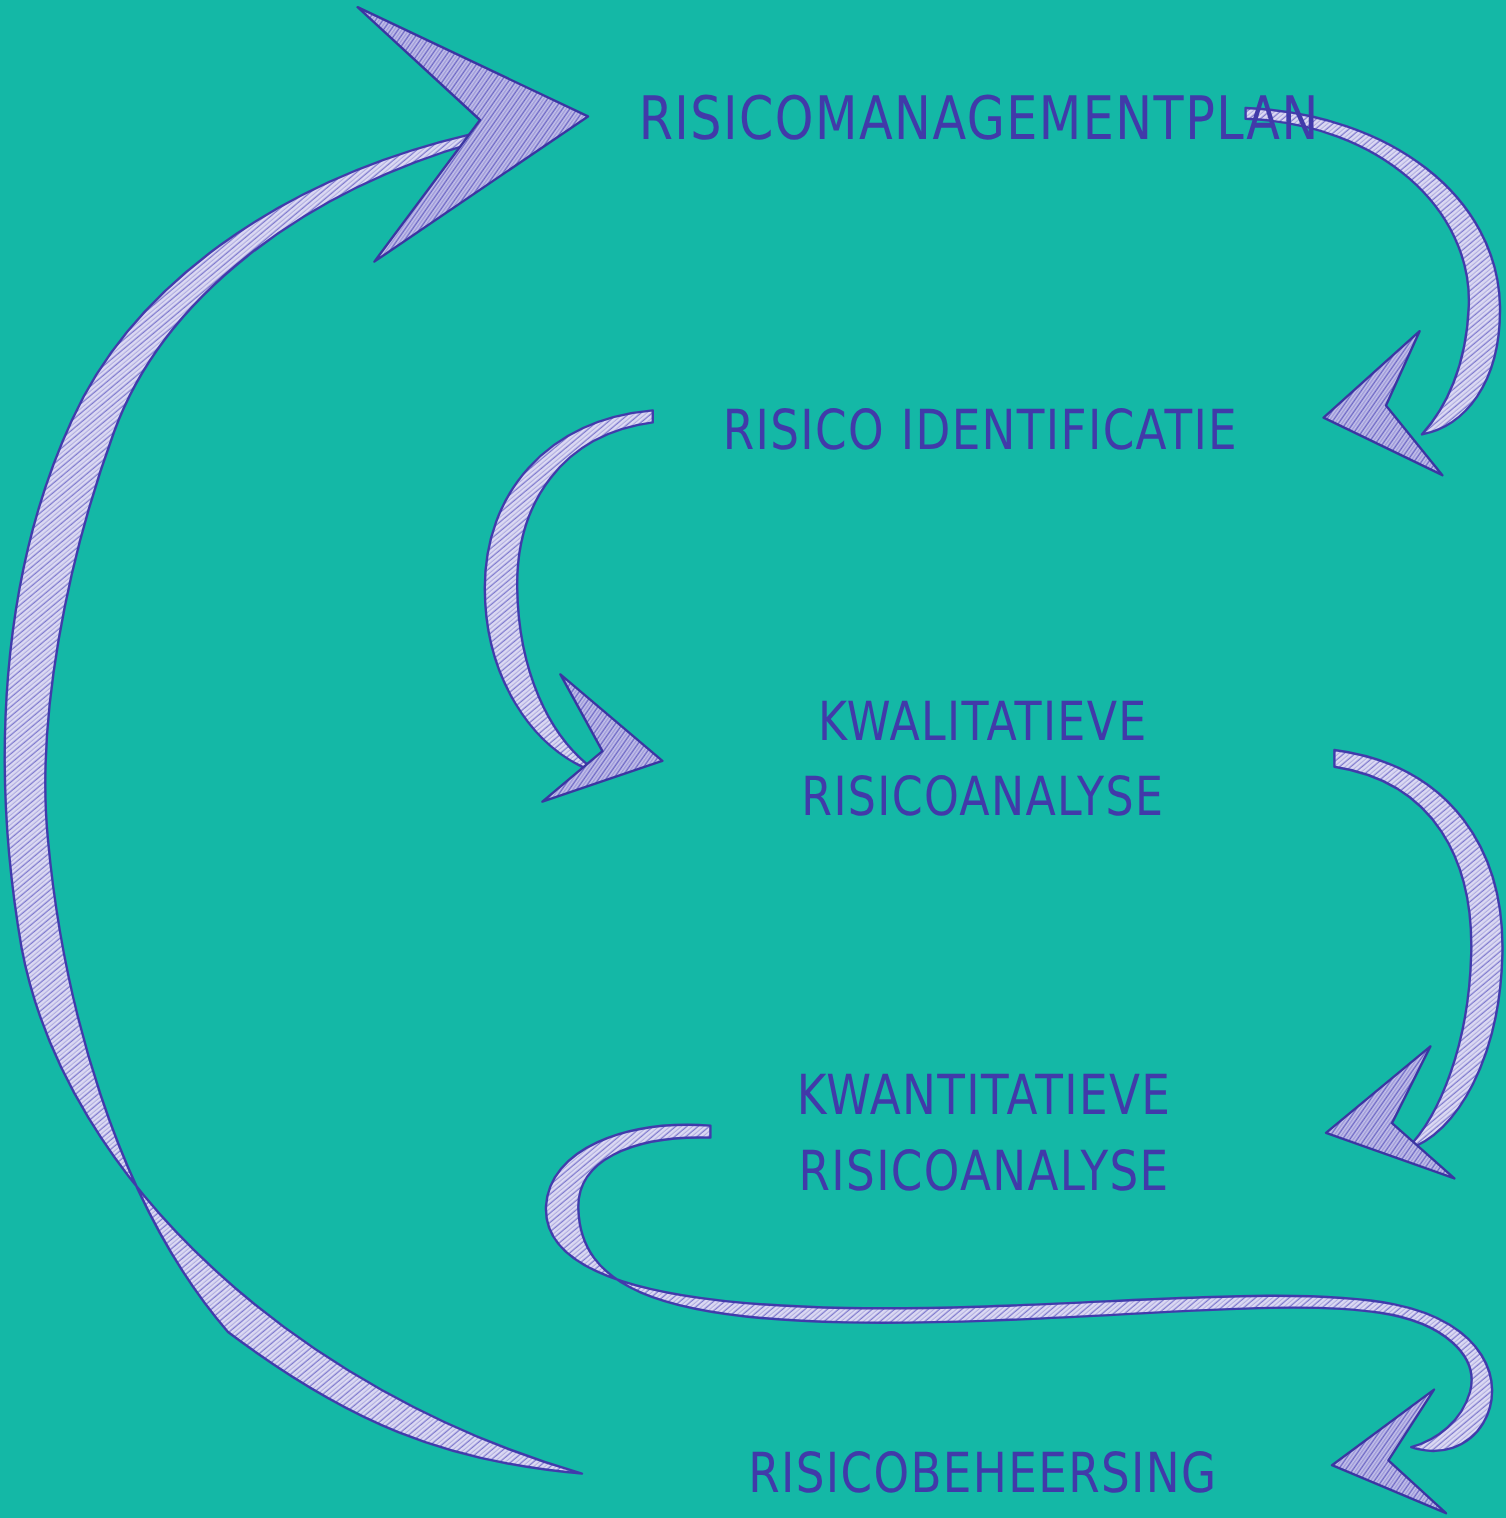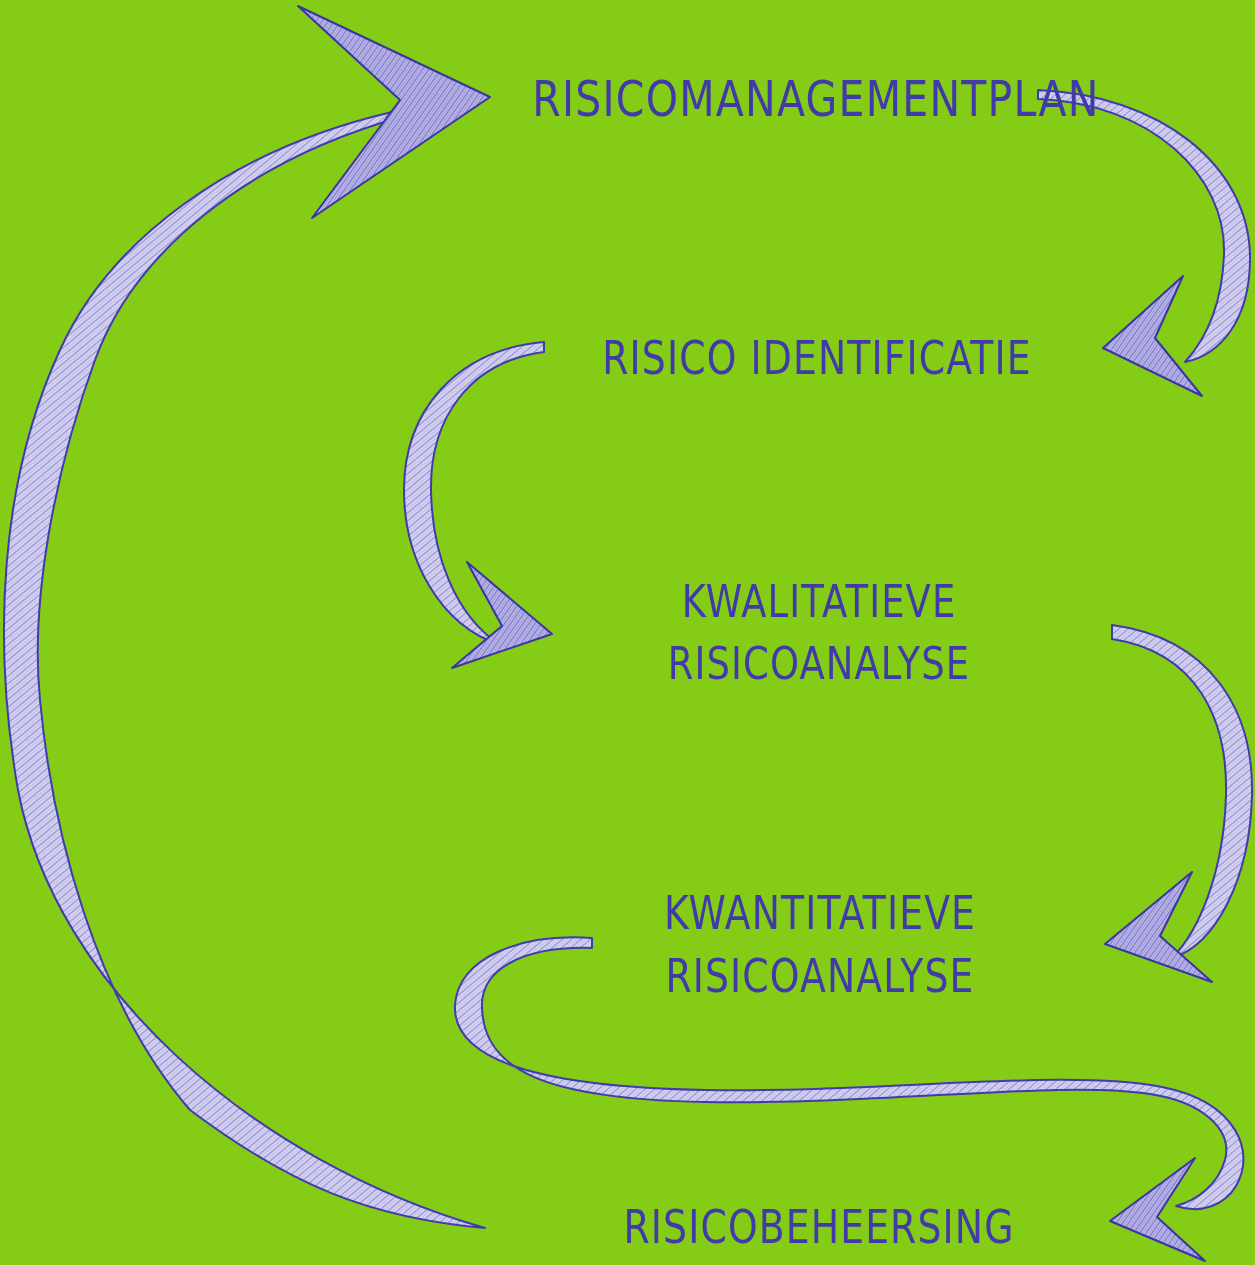--- a/index.html
+++ b/index.html
@@ -8,21 +8,21 @@
     background: #ffffff;
     width: 1255px;
     height: 1265px;
     overflow: hidden;
     font-family: "DejaVu Sans", sans-serif;
   }
   .stage {
     position: relative;
     width: 1255px;
     height: 1265px;
-    background: #84cc16;
+    background: #14b8a6;
   }
   .arrow-layer {
     position: absolute;
     inset: 0;
     width: 1255px;
     height: 1265px;
   }
   .node {
     position: absolute;
     color: var(--ink, #413aa9);

